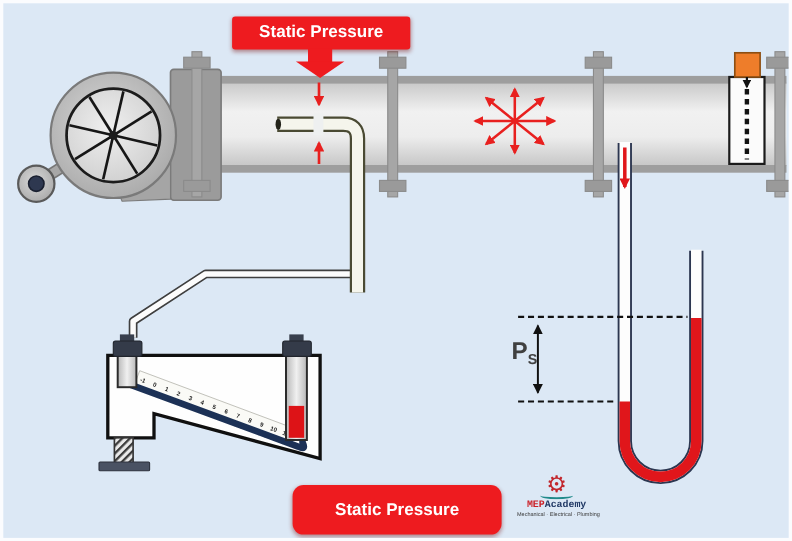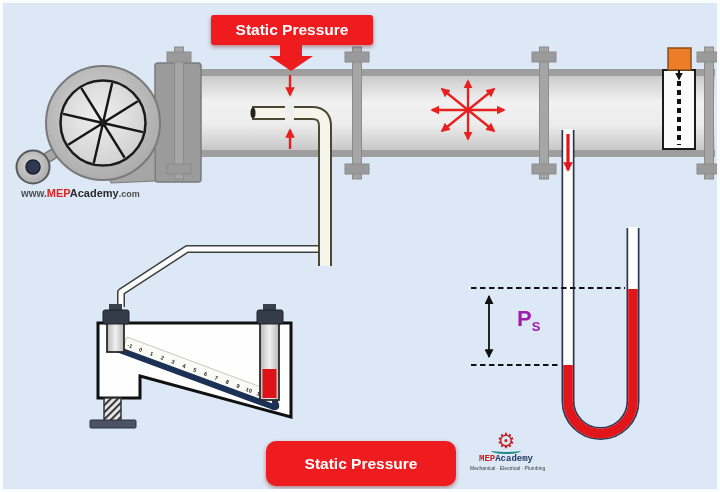--- a/index.html
+++ b/index.html
@@ -22,21 +22,21 @@
   .chev-head{left:266px;top:53px;width:0;height:0;
     border-left:22px solid transparent;border-right:22px solid transparent;
     border-top:15px solid #ee1b1f;}
   
   #website{left:18px;top:180px;font-weight:bold;white-space:nowrap;}
   #website .w-pre{font-size:10px;color:#4f4f4f;}
   #website .w-mep{font-size:11px;color:#e02424;}
   #website .w-aca{font-size:11px;color:#2b2b2b;}
   #website .w-suf{font-size:9px;color:#4f4f4f;}
   
-  #ps-label{left:514px;top:303px;color:#a21caf;font-weight:bold;}
+  #ps-label{left:462px;top:303px;color:#404040;font-weight:bold;}
   #ps-label .p-main{font-size:22px;}
   #ps-label .p-sub{font-size:13px;vertical-align:-5px;}
   
   #logo{left:467px;top:429px;width:72px;text-align:center;line-height:1;}
   #logo .gear{font-size:21px;color:#c2272d;line-height:18px;}
   #logo .swoosh{width:30px;height:7px;border-bottom:2px solid #1f8a8a;border-radius:50%;margin:-3px auto 1px;}
   #logo .name{font-size:9px;font-weight:bold;white-space:nowrap;font-family:Liberation Mono, monospace;}
   #logo .name .l-mep{color:#cc2027;}
   #logo .name .l-aca{color:#223a66;}
   #logo .tagline{font-size:5px;color:#3a3a3a;margin-top:2px;white-space:nowrap;}
@@ -214,23 +214,20 @@
       <rect x="254" y="307" width="26" height="14" rx="2" fill="#343b49" stroke="#20242c"></rect>
       <rect x="101" y="395" width="17" height="23" fill="url(#hatch)" stroke="#333" stroke-width="1.5"></rect>
       <rect x="87" y="417" width="46" height="8" rx="1" fill="#4a5263" stroke="#2c313c"></rect>
     </g>
   </svg>
 
   <div id="top-callout" class="abs callout">Static Pressure</div>
   <div class="abs chev-shaft"></div>
   <div class="abs chev-head"></div>
 
-  <div id="website" class="abs">
-    <span class="w-pre">www.</span><span class="w-mep">MEP</span><span class="w-aca">Academy</span><span class="w-suf">.com</span>
-  </div>
 
   <div id="ps-label" class="abs">
     <span class="p-main">P</span><span class="p-sub">S</span>
   </div>
 
   <div id="bottom-button" class="abs callout">Static Pressure</div>
 
   <div id="logo" class="abs">
     <div class="gear">⚙</div>
     <div class="swoosh"></div>

